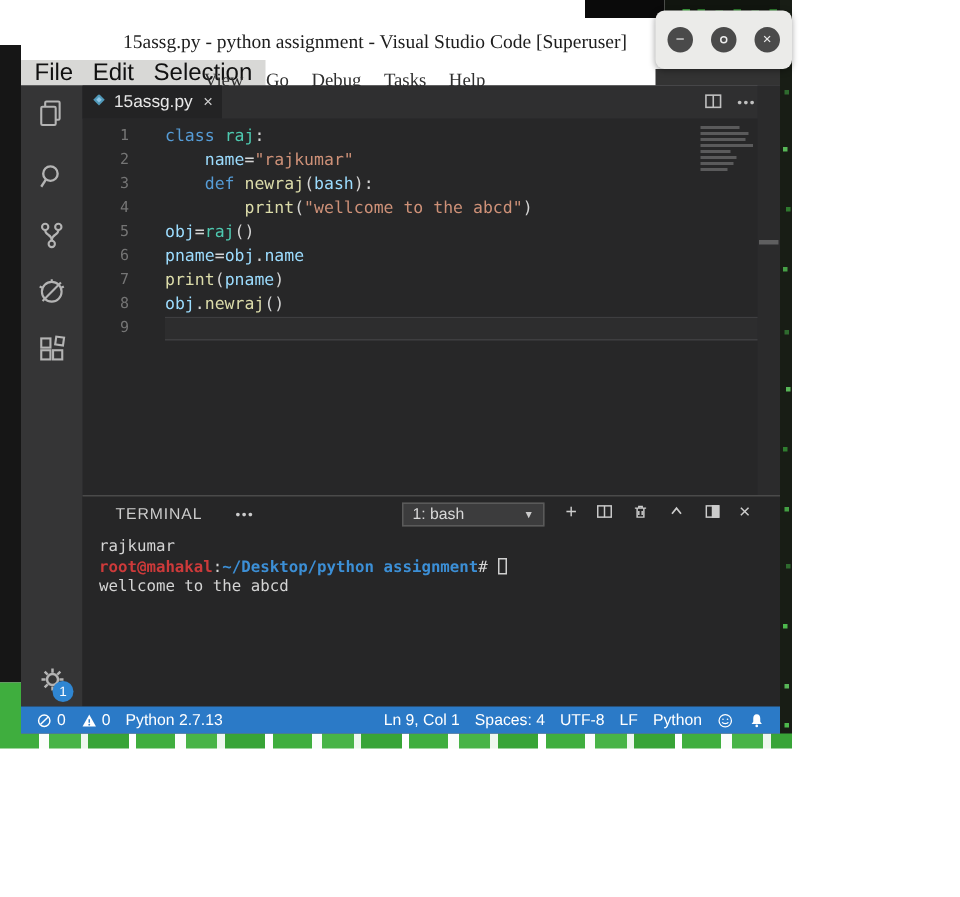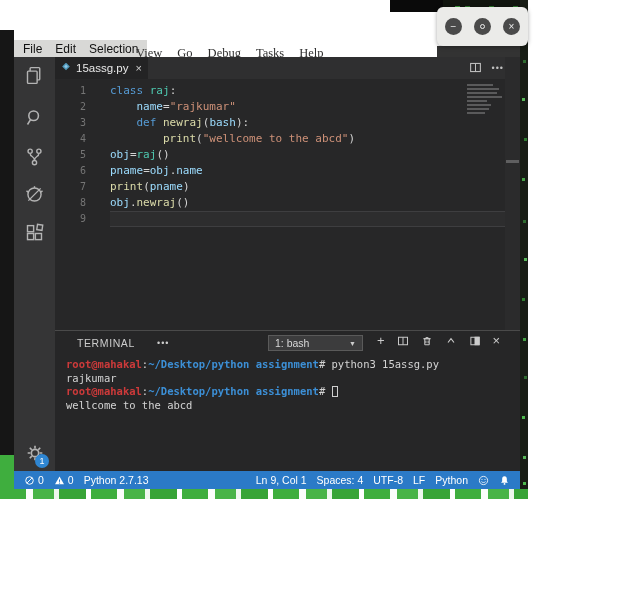--- a/index.html
+++ b/index.html
@@ -20,21 +20,21 @@
       1px 200px 0 #2e6b2e, 2px 238px 0 #57b657, 0 278px 0 #2f7d2f, 1px 318px 0 #43a043,
       2px 356px 0 #2e6b2e, 0 396px 0 #4db84d, 1px 436px 0 #57b657, 1px 462px 0 #4db84d; }
   .bottom-strip { position:absolute; left:0; top:489px; width:528px; height:10px;
     background:repeating-linear-gradient(90deg,#3fae3e 0 26px,#fbfdfb 26px 33px,#48b447 33px 54px,#eef7ee 54px 59px,#38a437 59px 86px,#ffffff 86px 91px); }
 
   
   .title-text { position:absolute; left:70px; top:20px; width:360px; text-align:center;
     font-family:"Liberation Serif", serif; font-size:13px; color:#1d1d1d; white-space:nowrap; }
   .menu-chip { position:absolute; left:14px; top:40px; height:17px; background:#d8d8d6;
     display:flex; align-items:center; padding:0 9px; gap:13px; }
-  .menu-chip span { font-size:12px; color:#111111; }
+  .menu-chip span { font-size:16px; color:#111111; }
   .menu-right { position:absolute; left:136px; top:46px; width:300px; height:11px; overflow:visible;
     font-family:"Liberation Serif", serif; font-size:12.5px; color:#2f2f2f; display:flex; gap:15px; white-space:nowrap; }
   .top-right-dark { position:absolute; left:437px; top:46px; width:83px; height:11px; background:#333333; }
 
   
   .controls-card { position:absolute; left:437px; top:7px; width:91px; height:39px; background:#ebebe9;
     border-radius:6px; box-shadow:0 1px 4px rgba(0,0,0,.35); display:flex; align-items:flex-start;
     justify-content:space-between; padding:11px 8px 0 8px; z-index:5; }
   .ctrl-btn { width:17px; height:17px; border-radius:50%; background:#4a4a4a; color:#eeeeee;
     display:flex; align-items:center; justify-content:center; font-size:10px; line-height:1; }
@@ -114,20 +114,21 @@
   <div class="left-strip-green"></div>
   <div class="top-black-bar"></div>
   <div class="top-terminal-piece">
     <div class="term-dashes"></div>
   </div>
   <div class="right-strip">
     <div class="specks"></div>
   </div>
   <div class="bottom-strip"></div>
 
+  <div class="title-text">15assg.py - python assignment - Visual Studio Code [Superuser]</div>
   <div class="menu-chip">
     <span>File</span>
     <span>Edit</span>
     <span>Selection</span>
   </div>
   <div class="menu-right">
     <span>View</span>
     <span>Go</span>
     <span>Debug</span>
     <span>Tasks</span>
@@ -263,21 +264,20 @@
             <polyline points="4,10 8,5 12,10"></polyline>
           </svg>
           <svg viewBox="0 0 16 16" fill="none" stroke="currentColor" stroke-width="1.3">
             <rect x="2.5" y="3" width="11" height="10"></rect>
               <rect x="8" y="3" width="5.5" height="10" fill="currentColor"></rect>
           </svg>
           <span class="txt">×</span>
         </div>
       </div>
       <div class="term-body">
-          <div class="term-line"><span class="tk-red">root@mahakal</span><span class="tk-tpl">:</span><span class="tk-blue">~/Desktop/python assignment</span><span class="tk-tpl"># python3 15assg.py</span></div>
           <div class="term-line"><span class="tk-tpl">rajkumar</span></div>
           <div class="term-line"><span class="tk-red">root@mahakal</span><span class="tk-tpl">:</span><span class="tk-blue">~/Desktop/python assignment</span><span class="tk-tpl"># </span><span class="term-cursor"></span></div>
           <div class="term-line"><span class="tk-tpl">wellcome to the abcd</span></div>
         </div>
     </div>
 
     <div class="status-bar">
       <div class="sb-group">
         <span class="sb-item">
           <svg viewBox="0 0 16 16" fill="none" stroke="#ffffff" stroke-width="1.4">

